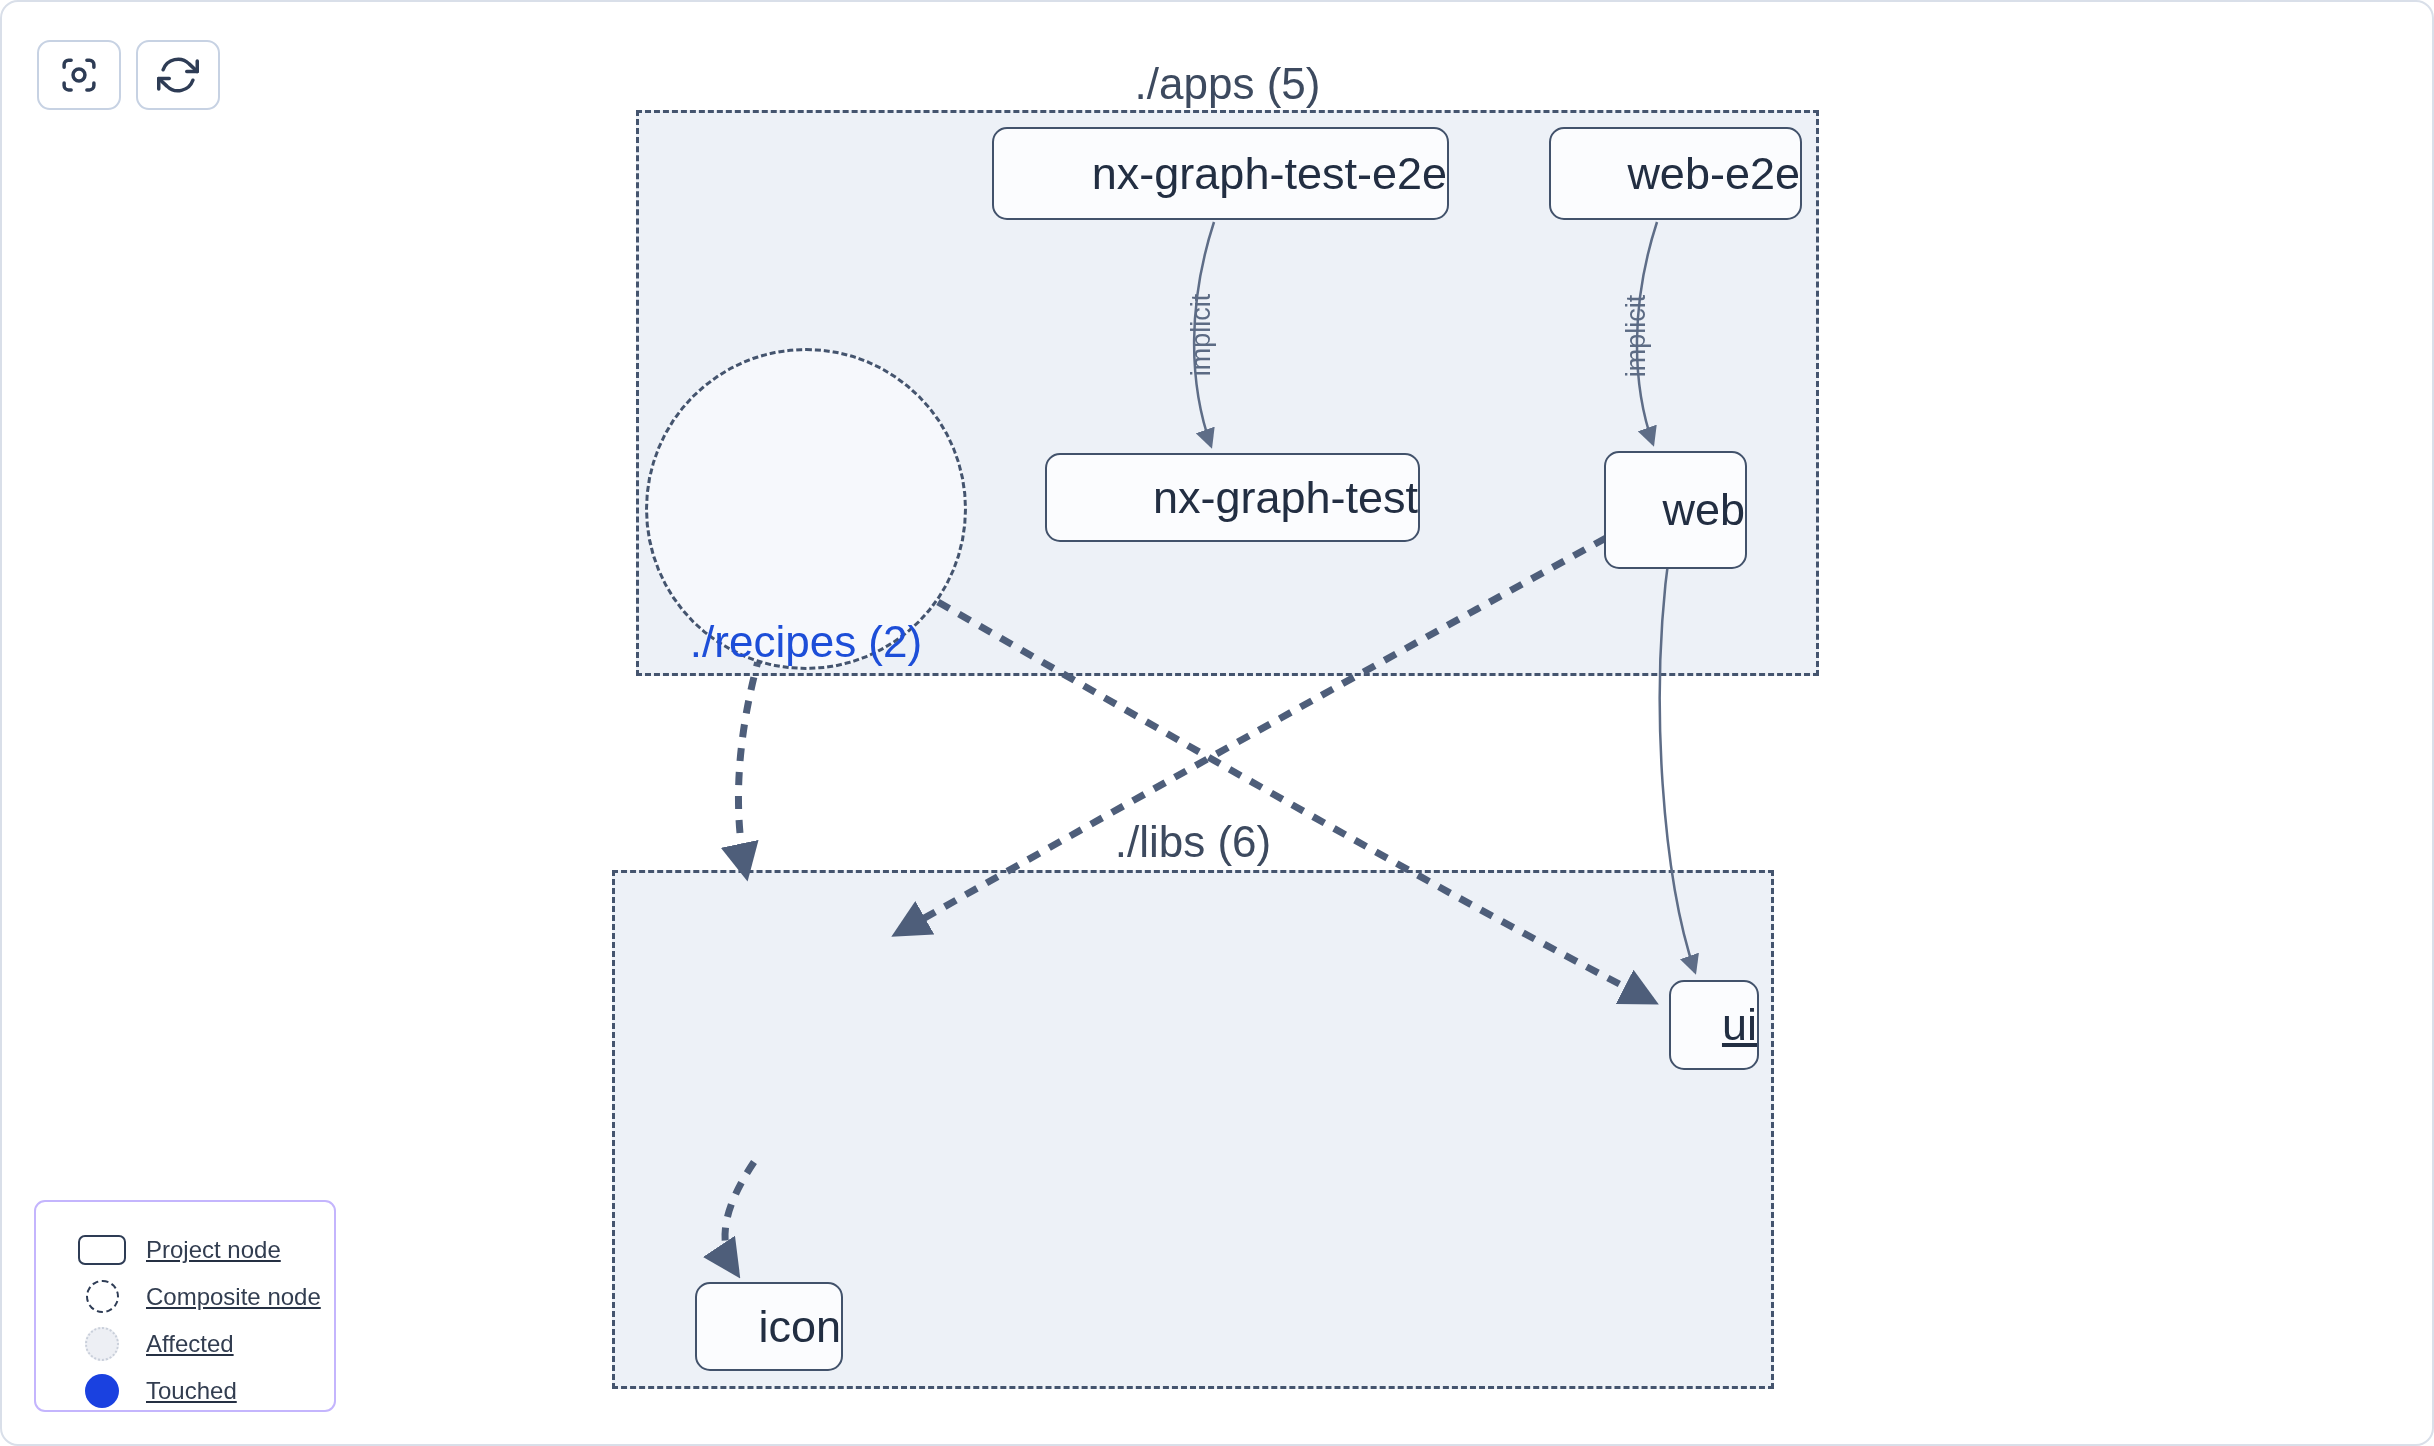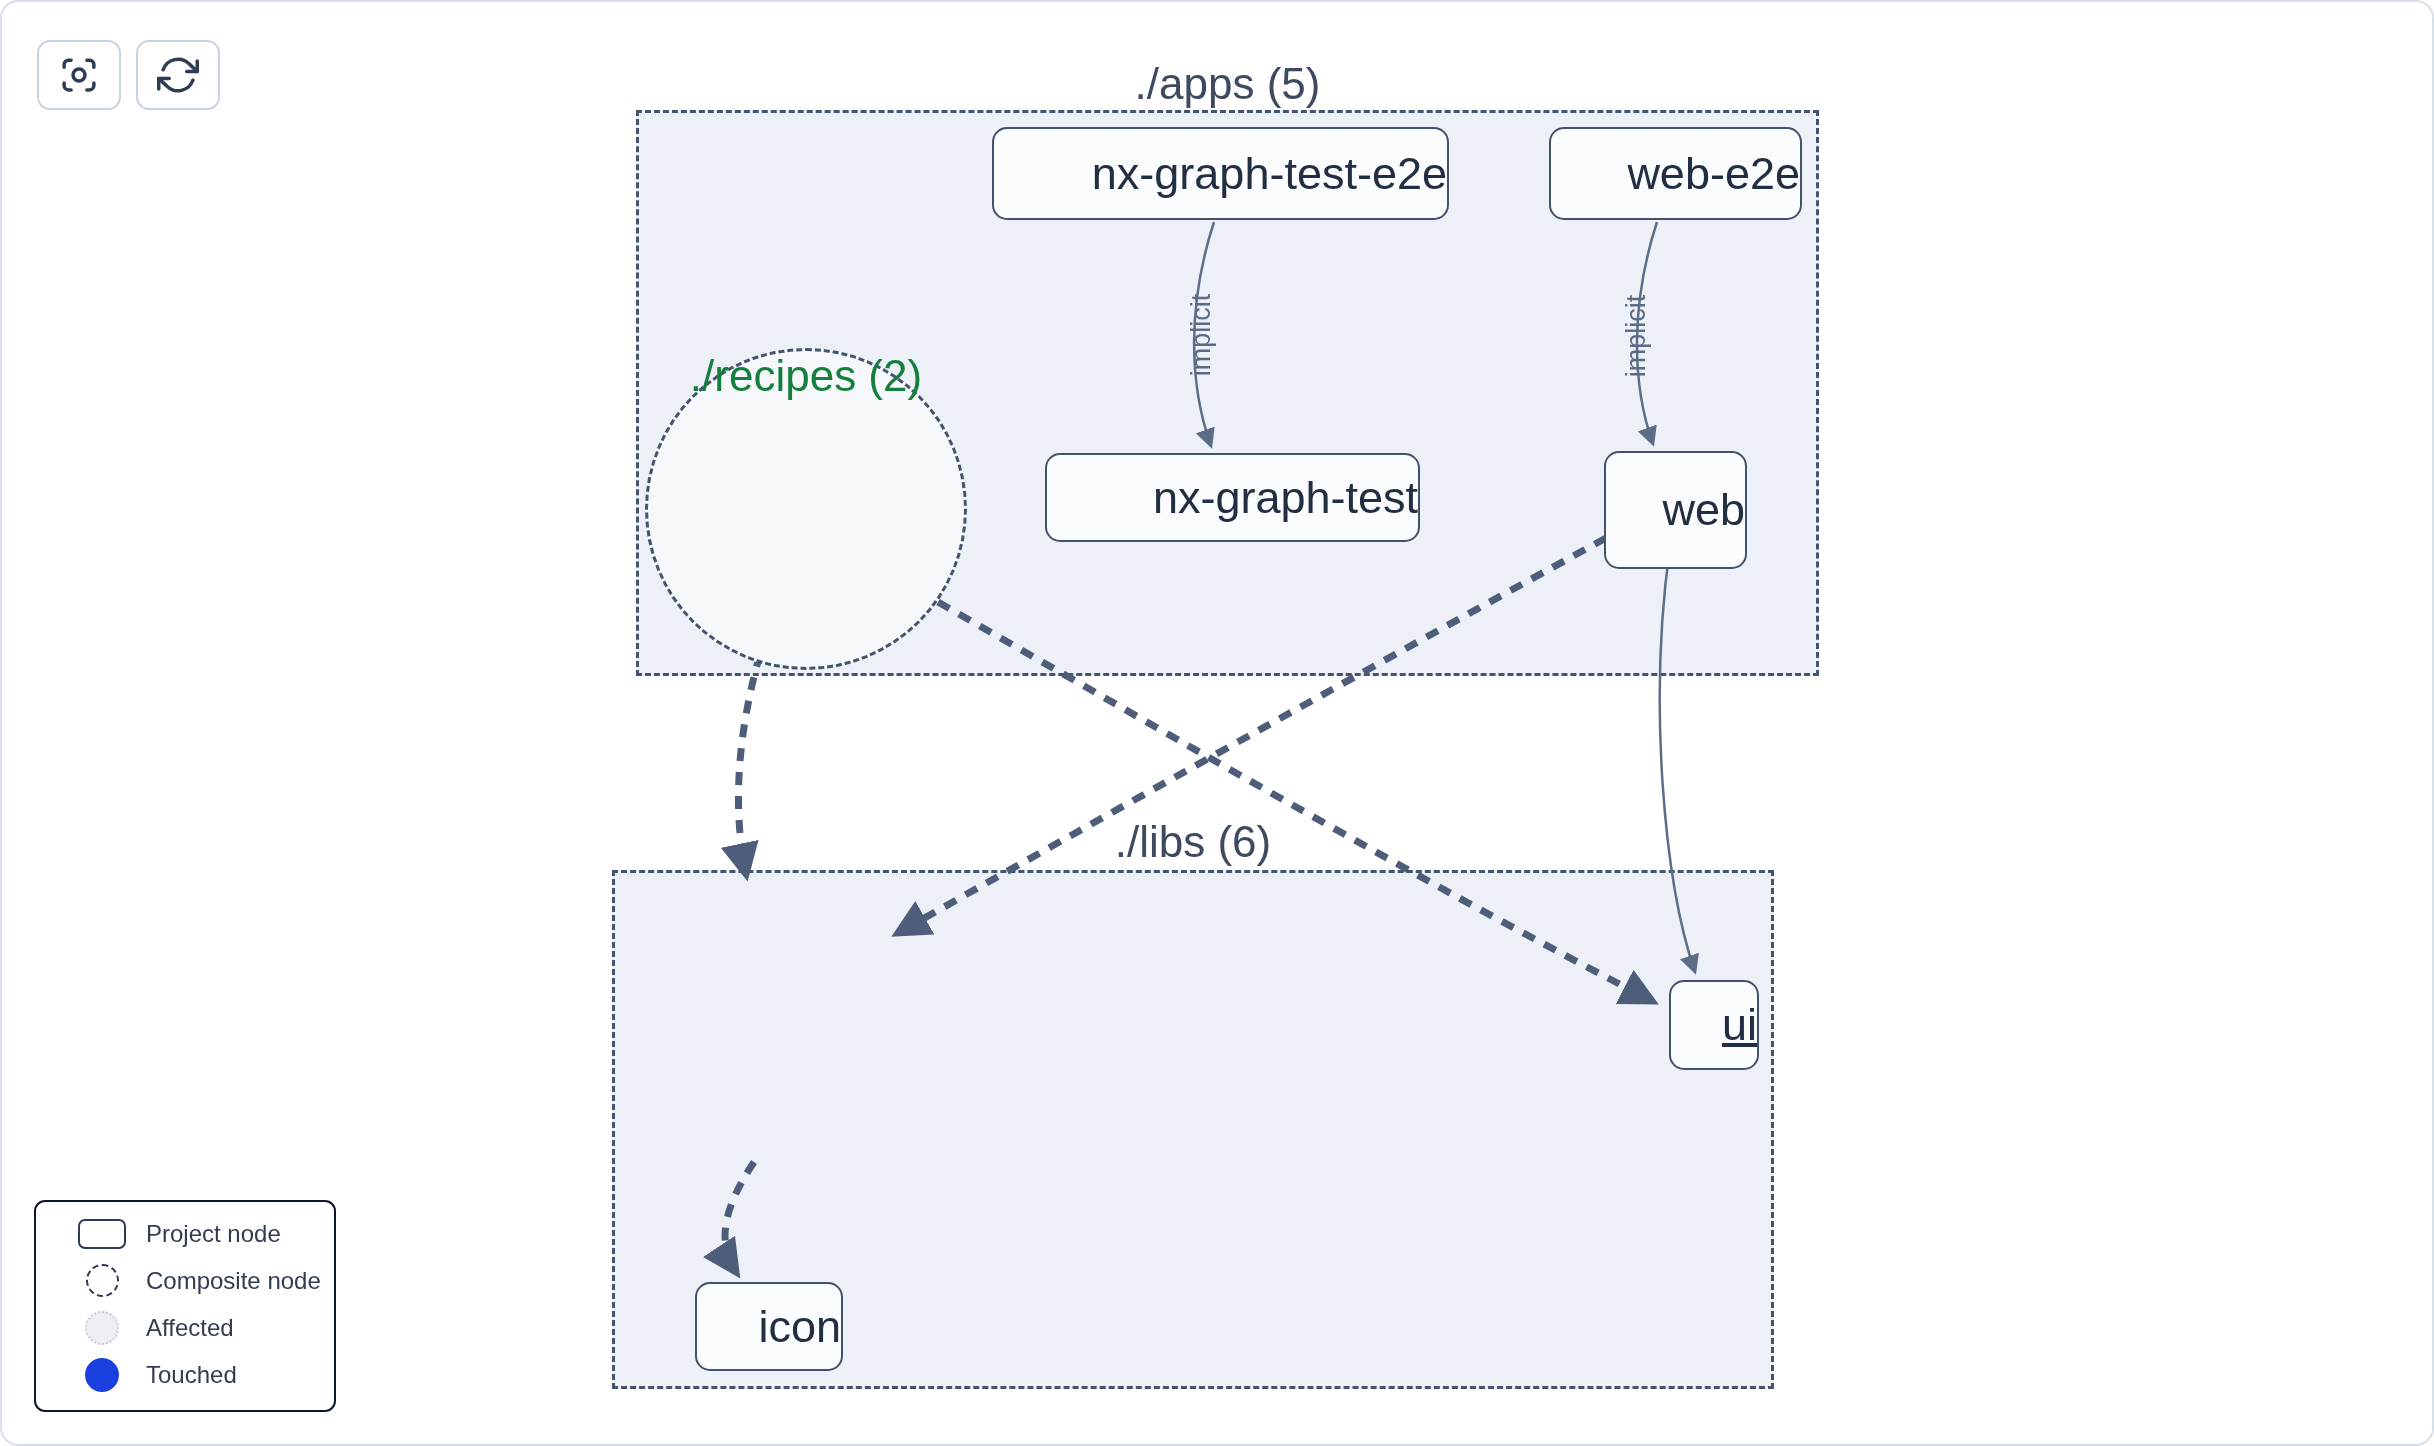--- a/index.html
+++ b/index.html
@@ -69,36 +69,37 @@
   .n-web-e2e          { left: 1547px; top: 125px;  width: 253px; height: 93px; }
   .n-nx-graph-test    { left: 1043px; top: 451px;  width: 375px; height: 89px; }
   .n-web              { left: 1602px; top: 449px;  width: 143px; height: 118px; }
   .n-ui               { left: 1667px; top: 978px;  width: 90px;  height: 90px; text-decoration: underline; }
   .n-icon             { left: 693px;  top: 1280px; width: 148px; height: 89px; }
   .composite {
     position: absolute;
     background: #f6f8fc;
     border: 3px dashed #44546e;
     border-radius: 50%;
-    display: flex; align-items: flex-start; justify-content: center;
-    font-size: 44px; color: #15803d;
+    display: flex; align-items: flex-end; justify-content: center;
+    font-size: 44px; color: #1d4ed8;
     z-index: 20;
     cursor: pointer;
   }
   .c-recipes { left: 643px; top: 346px; width: 322px; height: 322px; }
   .c-forms   { left: 629px; top: 883px; width: 281px; height: 281px; font-size: 42px; }
   
   .legend {
     position: absolute; left: 32px; top: 1198px;
     width: 302px; height: 212px;
     background: #ffffff;
-    border: 2px solid #0f172a;
+    border: 2px solid #c4b5fd;
     border-radius: 11px;
-    padding: 8px 0 0 0;
+    padding: 24px 0 0 0;
     z-index: 40;
+    text-decoration: underline;
   }
   .legend-row { display: flex; align-items: center; height: 47px; padding-left: 22px; }
   .swatch-col { width: 88px; display: flex; align-items: center; justify-content: center; }
   .sw-project { width: 48px; height: 30px; border: 2.5px solid #2e3c55; border-radius: 7px; background: #ffffff; }
   .sw-composite { width: 33px; height: 33px; border: 2.5px dashed #2e3c55; border-radius: 50%; background: #ffffff; }
   .sw-affected { width: 34px; height: 34px; border: 2px dotted #c9cfda; border-radius: 50%; background: #edeff4; }
   .sw-touched { width: 34px; height: 34px; border-radius: 50%; background: #1a41e0; }
   .legend-label { font-size: 24px; color: #323d50; }
 </style>
 </head>

